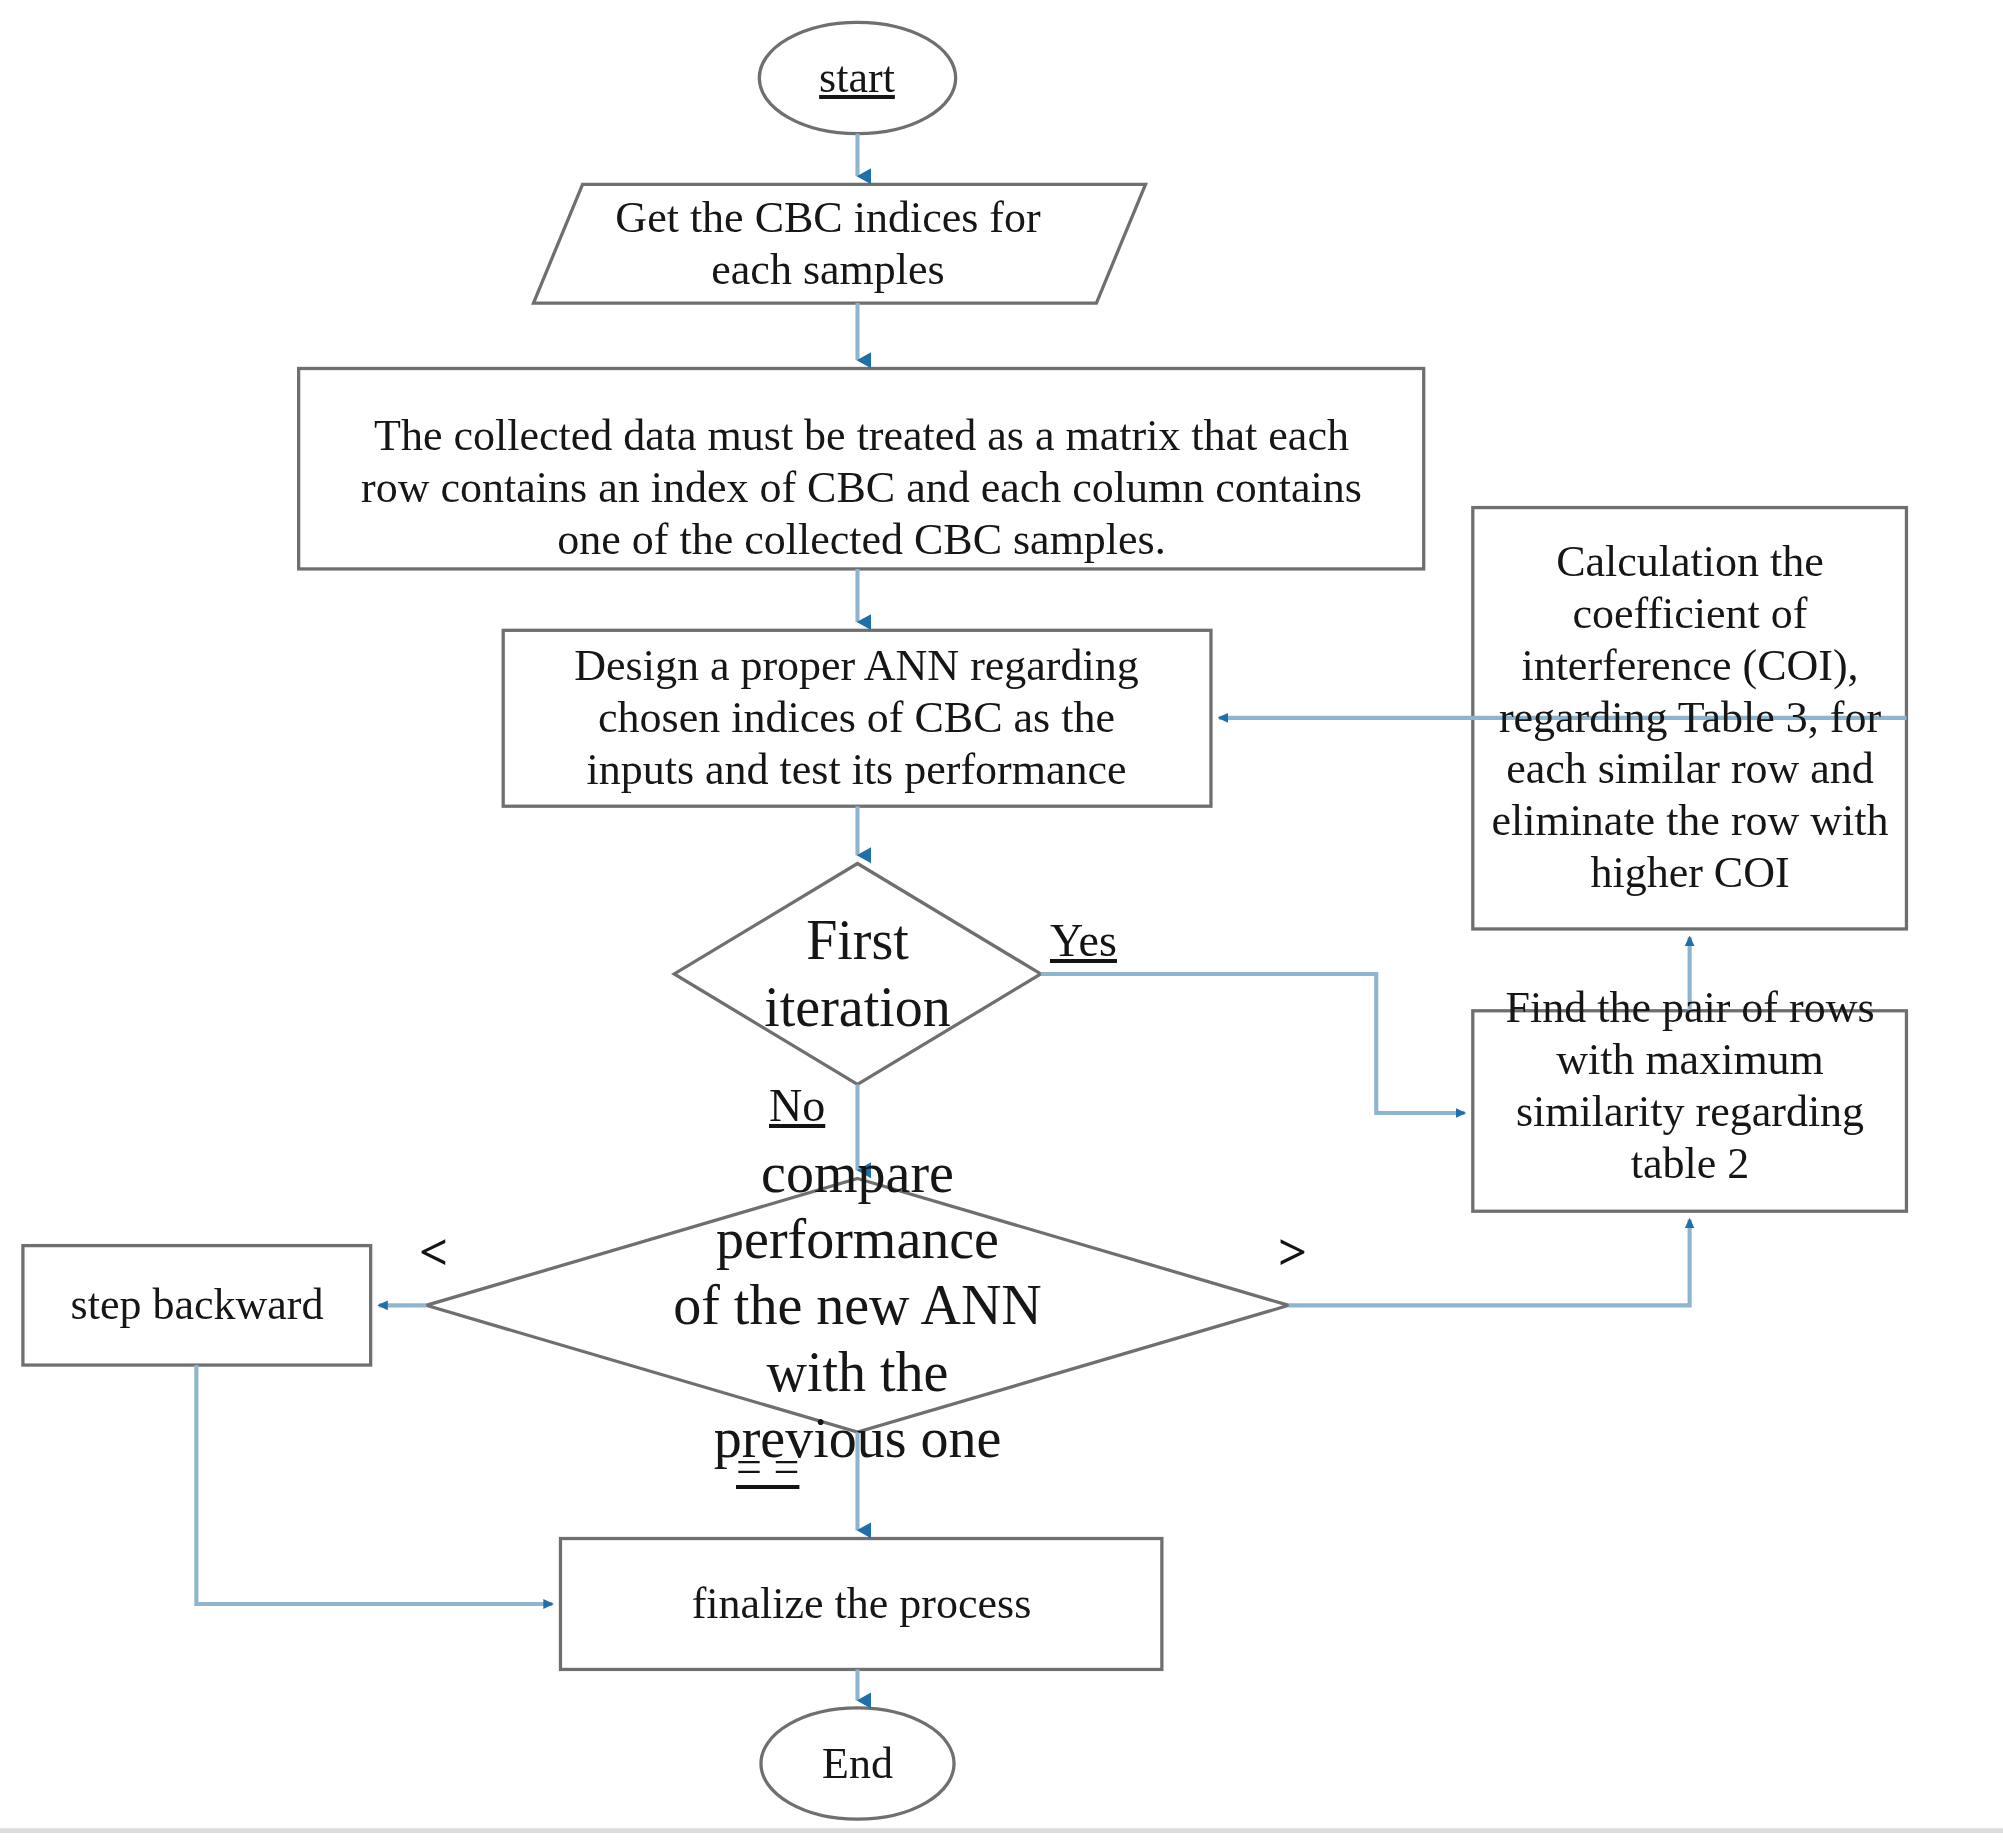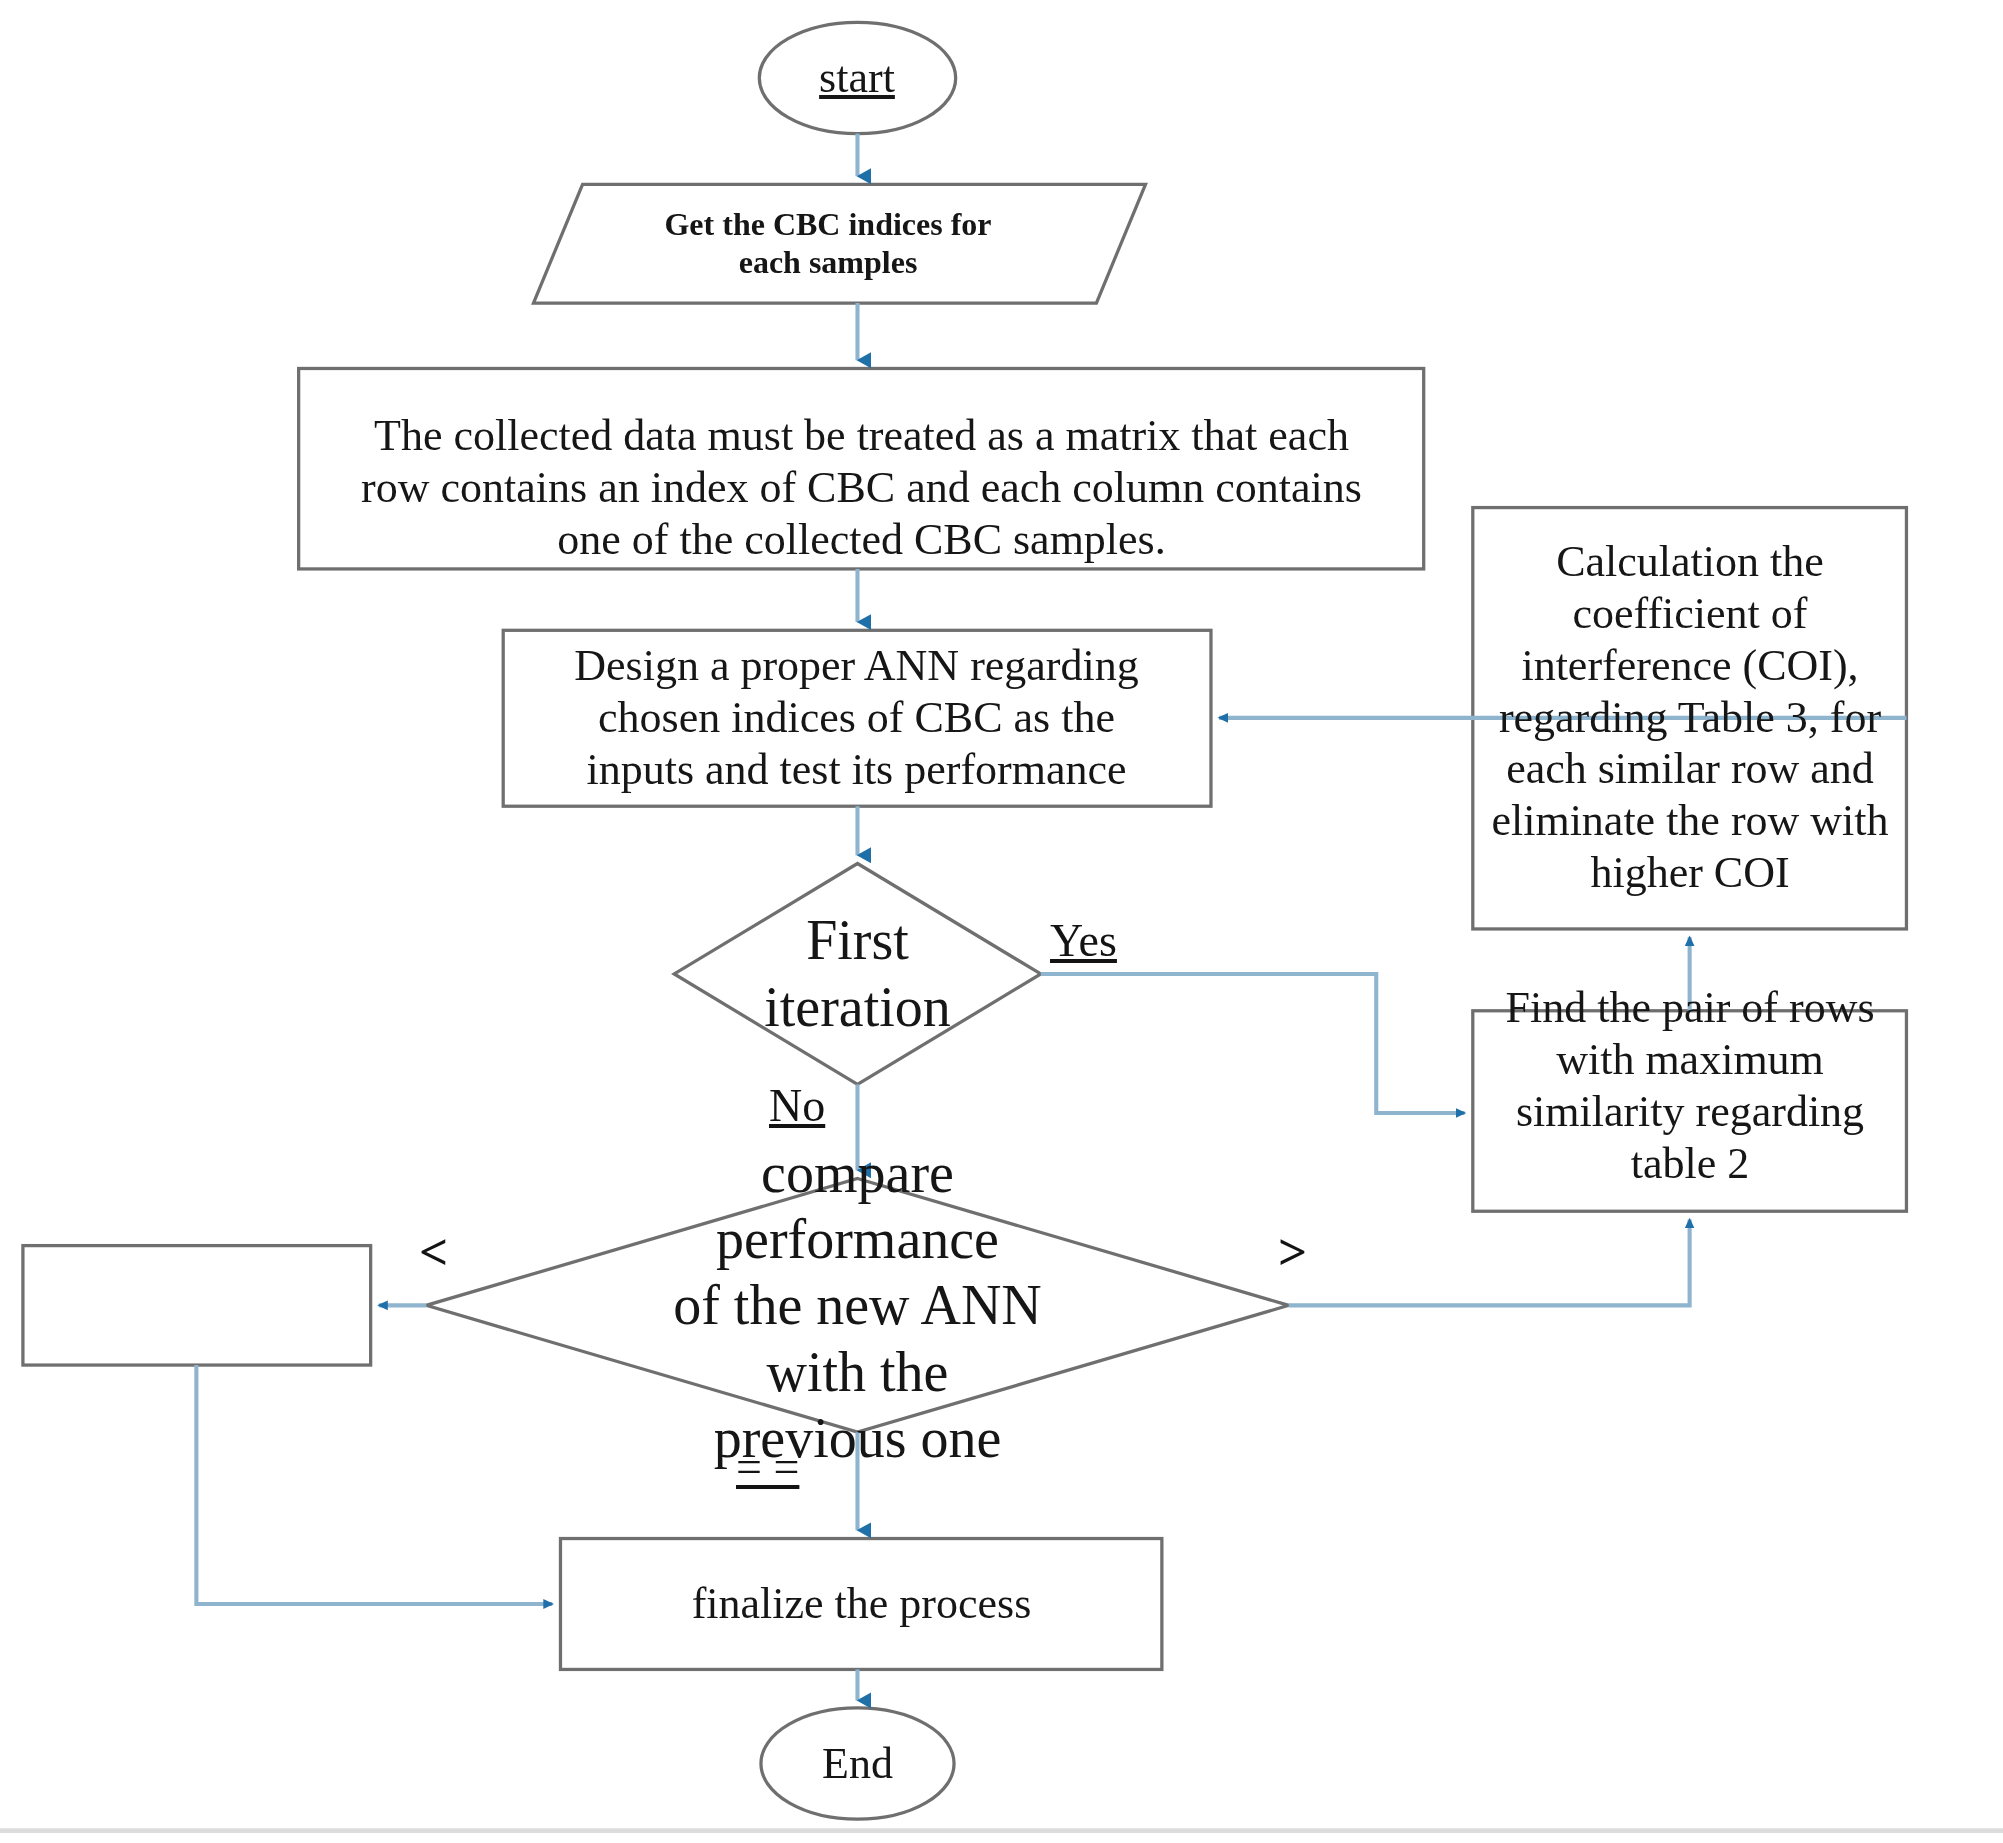--- a/index.html
+++ b/index.html
@@ -37,21 +37,21 @@
     pointer-events: none;
     white-space: pre-line;
   }
   .edge-label {
     position: absolute;
     color: #131313;
     font-family: "Liberation Serif", "DejaVu Serif", serif;
     white-space: nowrap;
   }
   .t-term { font-size: 44px; }
-  .t-io   { font-size: 32px; font-weight: bold; }
+  .t-io   { font-size: 44px; }
   .t-proc { font-size: 44px; }
   .t-dec  { font-size: 56px; }
   .t-edge { font-size: 46px; text-decoration: underline; }
   .t-edge-op { font-size: 51px; font-weight: 700; }
 </style>
 </head>
 <body>
 
 <div id="canvas">
 
@@ -134,20 +134,21 @@
 chosen indices of CBC as the
 inputs and test its performance</div>
 
   <div class="node-text t-dec" style="left:735px; top:896px; width:245px; height:155px;">First
 iteration</div>
 
   <div class="node-text t-dec" style="left:620px; top:1203px; width:475px; height:205px;">compare performance
 of the new ANN with the
 previous one</div>
 
+  <div class="node-text t-proc" style="left:23px; top:1245px; width:348px; height:119px;">step backward</div>
 
   <div class="node-text t-proc" style="left:561px; top:1538px; width:601px; height:131px;">finalize the process</div>
 
   <div class="node-text t-term" style="left:761px; top:1708px; width:193px; height:111px;">End</div>
 
   <div class="node-text t-proc" style="left:1477px; top:507px; width:426px; height:421px;">Calculation the
 coefficient of
 interference (COI),
 regarding Table 3, for
 each similar row and

